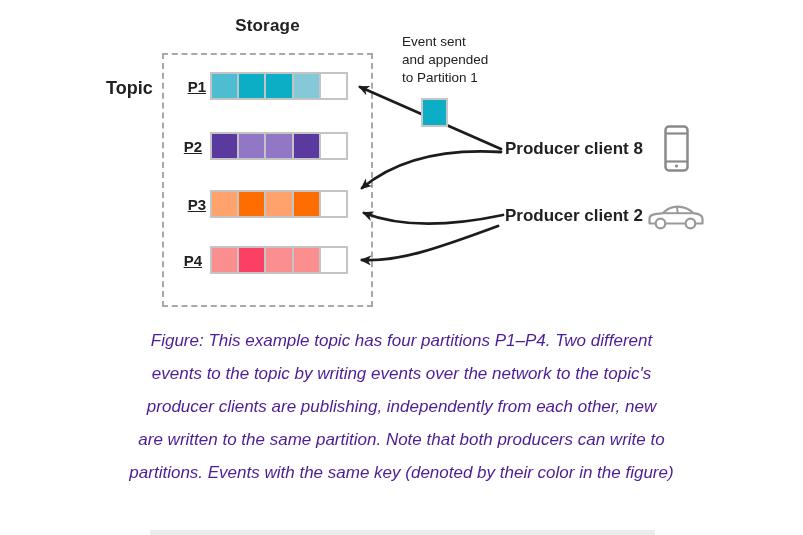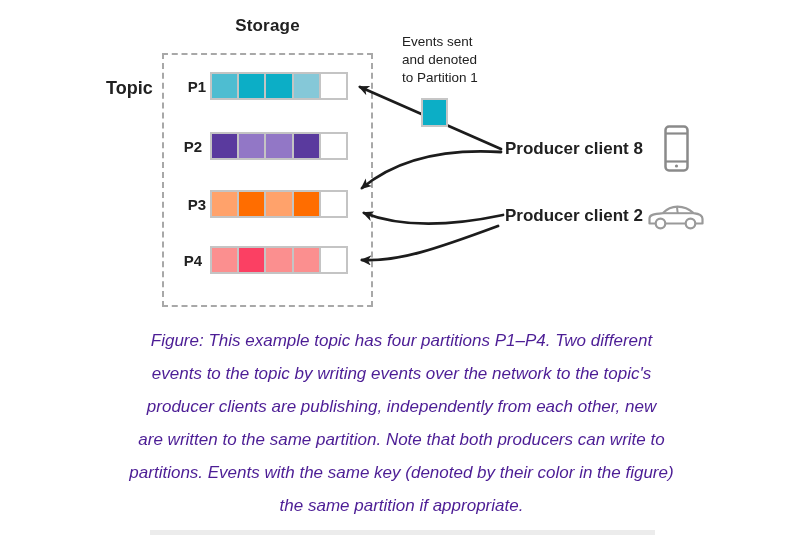--- a/index.html
+++ b/index.html
@@ -13,21 +13,21 @@
   
   .arrows{position:absolute;left:0;top:0;width:803px;height:320px;z-index:1;pointer-events:none;}
   .arrow{fill:none;stroke:#1c1c1c;stroke-width:2.8px;stroke-linecap:round;}
 
   .storage-label{position:absolute;left:162px;top:16px;width:211px;text-align:center;
     font-size:17px;font-weight:700;letter-spacing:.2px;}
   .storage-box{position:absolute;left:162px;top:53px;width:211px;height:254px;
     border:2px dashed #a8a8a8;box-sizing:border-box;}
   .topic-label{position:absolute;left:106px;top:78px;width:50px;font-size:18px;font-weight:700;}
 
-  .p-label{position:absolute;width:26px;text-align:right;font-size:15px;font-weight:600;}
+  .p-label{position:absolute;width:26px;text-align:right;font-size:15px;font-weight:600;text-decoration:underline;}
   .p-row{position:absolute;left:210px;width:138px;height:28px;box-sizing:border-box;
     background:#c4c4c4;display:flex;gap:2px;padding:2px;z-index:2;}
   .p-cell{flex:1;background:#fff;}
 
   .annotation{position:absolute;left:402px;top:33px;font-size:13.5px;line-height:18px;z-index:2;}
   .event-square{position:absolute;left:421px;top:98px;width:27px;height:29px;
     box-sizing:border-box;border:2px solid #c6c6c6;z-index:3;}
 
   .producer{position:absolute;left:505px;font-size:17px;font-weight:700;white-space:nowrap;z-index:2;}
   .producer-1{top:139px;}
@@ -94,22 +94,22 @@
   <div class="p-label" style="left:176px;top:252px;">P4</div>
   <div class="p-row" style="top:246px;">
     <div class="p-cell" style="background: rgb(251, 143, 143);"></div>
     <div class="p-cell" style="background: rgb(251, 64, 99);"></div>
     <div class="p-cell" style="background: rgb(251, 143, 143);"></div>
     <div class="p-cell" style="background: rgb(251, 143, 143);"></div>
     <div class="p-cell" style="background: rgb(255, 255, 255);"></div>
   </div>
 
   <div class="annotation">
-    <div>Events sent</div>
-    <div>and denoted</div>
+    <div>Event sent</div>
+    <div>and appended</div>
     <div>to Partition 1</div>
   </div>
   <div class="event-square" style="background: rgb(12, 174, 198);"></div>
 
   <div class="producer producer-1">Producer client 8</div>
   <div class="producer producer-2">Producer client 2</div>
 
   <div class="device-icon phone-icon-box">
     <svg width="25" height="47" viewBox="0 0 25 47">
       <rect x="1.5" y="1.5" width="22" height="44" rx="3.5" fill="none" stroke="#8a8a8a" stroke-width="2.5"></rect>
@@ -128,17 +128,16 @@
       <circle cx="44.5" cy="23" r="4.8" fill="#ffffff" stroke="#9a9a9a" stroke-width="2.2"></circle>
     </svg>
   </div>
 
   <div class="caption">
     <div class="caption-line">Figure: This example topic has four partitions P1–P4. Two different</div>
     <div class="caption-line">events to the topic by writing events over the network to the topic's</div>
     <div class="caption-line">producer clients are publishing, independently from each other, new</div>
     <div class="caption-line">are written to the same partition. Note that both producers can write to</div>
     <div class="caption-line">partitions. Events with the same key (denoted by their color in the figure)</div>
-    <div class="caption-line">the same partition if appropriate.</div>
   </div>
 
   <div class="bottom-bar"></div>
 </div>
 
 </body></html>

